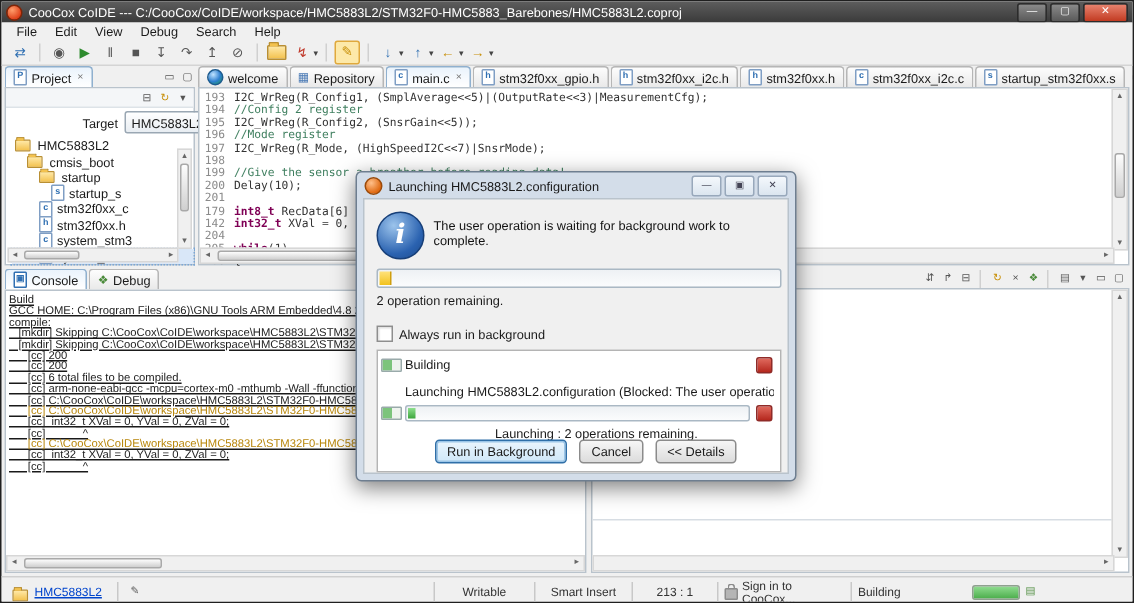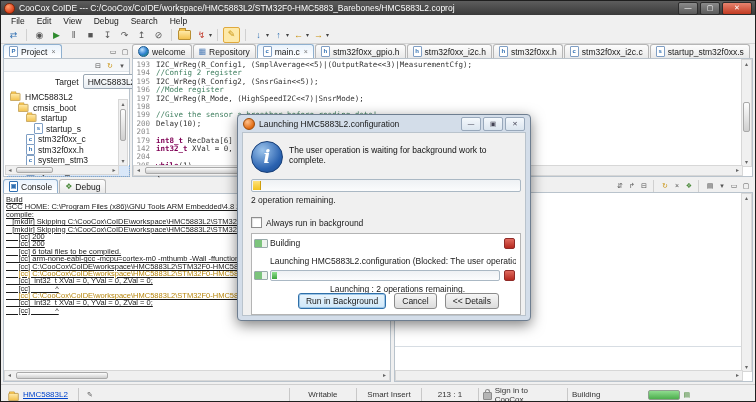--- a/index.html
+++ b/index.html
@@ -91,21 +91,21 @@
          background:linear-gradient(#eef1f4,#fbfcfd);}
   .dprog .chunk{position:absolute;left:1px;top:1px;bottom:1px;width:7px;background:linear-gradient(#ffe27a,#f2c21e);border-right:1px solid #cf9e0e;}
   .dremain{position:absolute;left:8px;top:62px;font-size:8.5px;}
   .dcheckrow{position:absolute;left:8px;top:84px;display:flex;align-items:center;}
   .checkbox{width:9px;height:9px;border:1px solid #8e8e8e;background:#fff;margin-right:4px;box-shadow:inset 1px 1px 1px rgba(0,0,0,.12);}
   .jobpanel{position:absolute;left:8px;top:100px;width:268px;height:80px;background:#fff;border:1px solid #b4b4b4;font-size:8.5px;}
   .minibar{position:absolute;width:12px;height:7px;border:1px solid #9aa;background:linear-gradient(to right,#7cc47c 0 55%,#eef3ee 55%);border-radius:1px;}
   .stopbtn{position:absolute;width:9px;height:9px;background:linear-gradient(#e06a5e,#b5281e);border:1px solid #8f2b28;border-radius:2px;}
   .jobbar{position:absolute;left:18px;top:36px;width:228px;height:9px;border:1px solid #aab8c4;border-radius:2px;background:linear-gradient(#eef1f4,#fbfcfd);}
   .jobbar .chunk{position:absolute;left:1px;top:1px;bottom:1px;width:5px;background:linear-gradient(#8fe08f,#3da53d);}
-  .dbuttons{position:absolute;left:0;right:26px;bottom:6px;height:16px;display:flex;justify-content:flex-end;}
+  .dbuttons{position:absolute;left:0;right:8px;bottom:6px;height:16px;display:flex;padding-left:39px;}
   .dbtn{height:16px;border:1px solid #8b8b8b;border-radius:3px;background:linear-gradient(#f6f6f6,#dcdcdc);
         font-size:8.5px;line-height:15px;text-align:center;margin-left:8px;padding:0 7px;box-sizing:border-box;}
   .dbtn.primary{border:1px solid #2f6fa8;box-shadow:0 0 0 1px #9cc6e8 inset;background:linear-gradient(#eaf5fd,#cfe7f8);}
 </style>
 </head>
 <body>
 
 <div class="app">
 
   <div class="abs titlebar">

